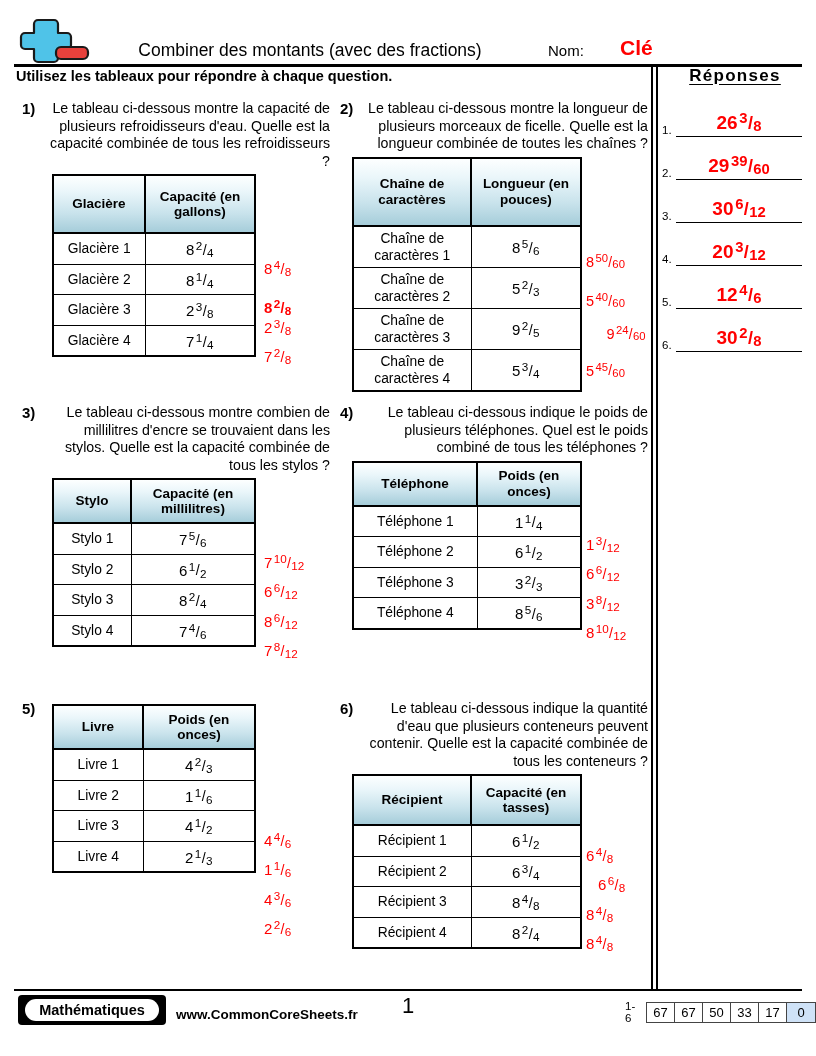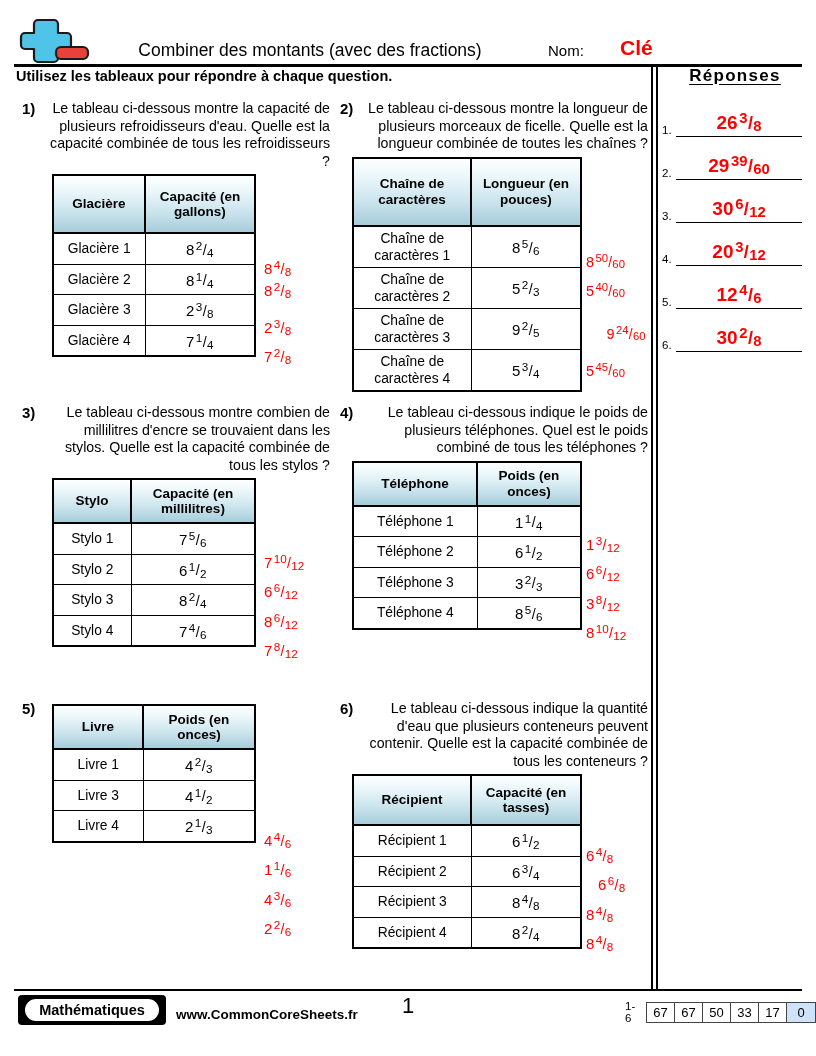--- a/index.html
+++ b/index.html
@@ -281,21 +281,21 @@
             <tr>
               <td class="lbl">Glacière 4</td>
               <td class="val"><span class="frac"><span class="whole">7</span><span class="num">1</span><span class="bar">/</span><span class="den">4</span></span></td>
             </tr>
           </tbody>
         </table>
       </div>
     </div>
     <div class="redcol" style="left: 264px; top: 258px; width: 80px; height: 117.6px;">
       <div class="rrow" style="top:0px; font-size:15px;"><span class="frac"><span class="whole">8</span><span class="num">4</span><span class="bar">/</span><span class="den">8</span></span></div>
-      <div class="rrow" style="top:22px; font-size:15px;"><span class="frac"><span class="whole">8</span><span class="num">2</span><span class="bar">/</span><span class="den">8</span></span></div>
+      <div class="rrow" style="top:39px; font-size:15px;font-weight:bold;"><span class="frac"><span class="whole">8</span><span class="num">2</span><span class="bar">/</span><span class="den">8</span></span></div>
       <div class="rrow" style="top:58.8px; font-size:15px;"><span class="frac"><span class="whole">2</span><span class="num">3</span><span class="bar">/</span><span class="den">8</span></span></div>
       <div class="rrow" style="top:88.19999999999999px; font-size:15px;"><span class="frac"><span class="whole">7</span><span class="num">2</span><span class="bar">/</span><span class="den">8</span></span></div>
     </div>
     <div class="qcol-right" style="top: 100px;">
       <div class="qnum">2)</div>
       <div class="qtext">Le tableau ci-dessous montre la longueur de plusieurs morceaux de ficelle. Quelle est la longueur combinée de toutes les chaînes ?</div>
       <div class="tblwrap">
         <table class="dt" style="margin-left:18px; width:228px;">
           <colgroup>
             <col style="width:118px">
@@ -323,21 +323,21 @@
             <tr>
               <td class="lbl">Chaîne de caractères 4</td>
               <td class="val"><span class="frac"><span class="whole">5</span><span class="num">3</span><span class="bar">/</span><span class="den">4</span></span></td>
             </tr>
           </tbody>
         </table>
       </div>
     </div>
     <div class="redcol" style="left: 586px; top: 252px; width: 80px; height: 144.8px;">
       <div class="rrow" style="top:0px; font-size:14.5px;"><span class="frac"><span class="whole">8</span><span class="num">50</span><span class="bar">/</span><span class="den">60</span></span></div>
-      <div class="rrow" style="top:29px; font-size:14.5px;"><span class="frac"><span class="whole">5</span><span class="num">40</span><span class="bar">/</span><span class="den">60</span></span></div>
+      <div class="rrow" style="top:39px; font-size:14.5px;"><span class="frac"><span class="whole">5</span><span class="num">40</span><span class="bar">/</span><span class="den">60</span></span></div>
       <div class="rrow" style="top:72.4px; font-size:14.5px;text-align:center;"><span class="frac"><span class="whole">9</span><span class="num">24</span><span class="bar">/</span><span class="den">60</span></span></div>
       <div class="rrow" style="top:108.60000000000001px; font-size:14.5px;"><span class="frac"><span class="whole">5</span><span class="num">45</span><span class="bar">/</span><span class="den">60</span></span></div>
     </div>
     <div class="qcol-left" style="top: 404px;">
       <div class="qnum">3)</div>
       <div class="qtext">Le tableau ci-dessous montre combien de millilitres d'encre se trouvaient dans les stylos. Quelle est la capacité combinée de tous les stylos ?</div>
       <div class="tblwrap">
         <table class="dt" style="margin-left:36px; width:202px;">
           <colgroup>
             <col style="width:78px">
@@ -429,20 +429,24 @@
           <thead>
             <tr>
               <th style="height:44px">Livre</th>
               <th style="height:44px">Poids (en onces)</th>
             </tr>
           </thead>
           <tbody>
             <tr>
               <td class="lbl">Livre 1</td>
               <td class="val"><span class="frac"><span class="whole">4</span><span class="num">2</span><span class="bar">/</span><span class="den">3</span></span></td>
+            </tr>
+            <tr>
+              <td class="lbl">Livre 2</td>
+              <td class="val"><span class="frac"><span class="whole">1</span><span class="num">1</span><span class="bar">/</span><span class="den">6</span></span></td>
             </tr>
             <tr>
               <td class="lbl">Livre 3</td>
               <td class="val"><span class="frac"><span class="whole">4</span><span class="num">1</span><span class="bar">/</span><span class="den">2</span></span></td>
             </tr>
             <tr>
               <td class="lbl">Livre 4</td>
               <td class="val"><span class="frac"><span class="whole">2</span><span class="num">1</span><span class="bar">/</span><span class="den">3</span></span></td>
             </tr>
           </tbody>

